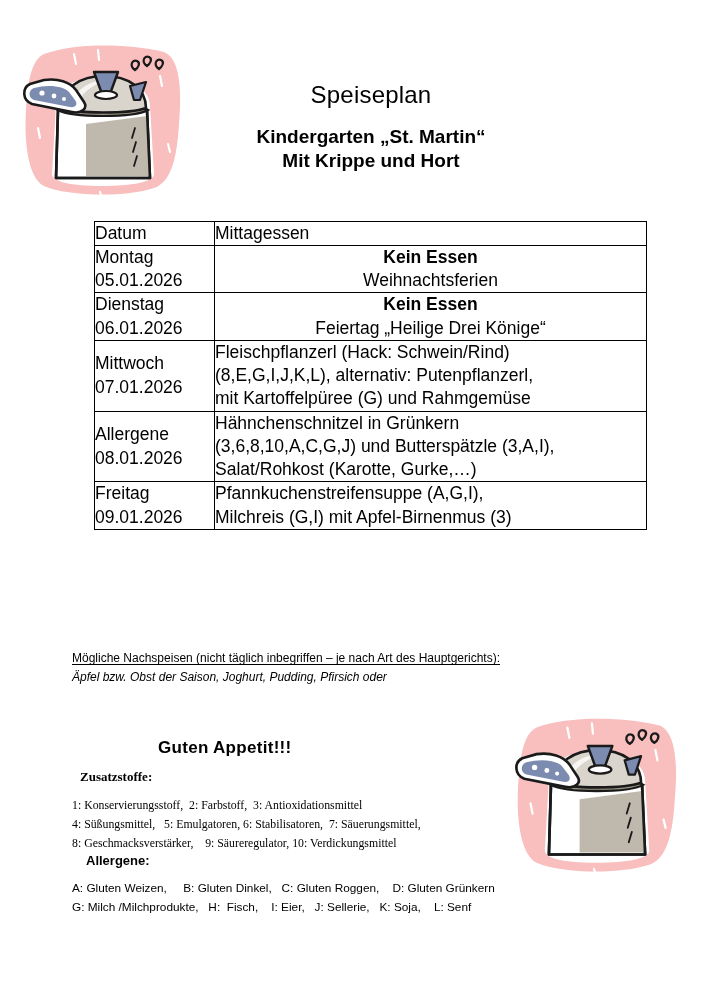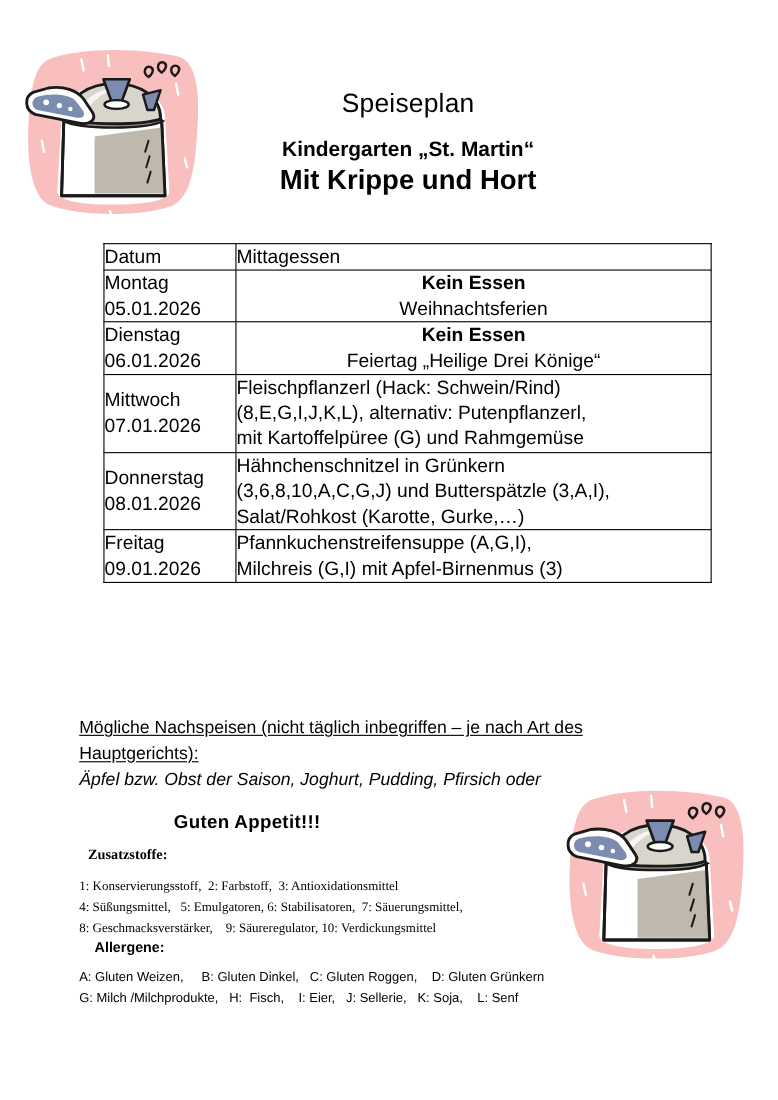--- a/index.html
+++ b/index.html
@@ -48,21 +48,21 @@
     letter-spacing: .2px;
     line-height: 1.1;
   }
   #doc-subtitle-1 {
     font-size: 19px;
     font-weight: bold;
     margin-top: 17px;
     line-height: 1.22;
   }
   #doc-subtitle-2 {
-    font-size: 25px;
+    font-size: 19px;
     font-weight: bold;
     line-height: 1.22;
   }
 
   
   #menu-table {
     position: absolute;
     left: 80px;
     top: 221px;
     width: 552px;
@@ -98,21 +98,21 @@
   .meal-centered { text-align: center; }
   .meal-strong   { font-weight: bold; }
   .meal-line     { display: block; }
 
   
   #dessert-block {
     position: absolute;
     left: 72px;
     top: 650px;
     width: 512px;
-    font-size: 16px;
+    font-size: 12px;
     line-height: 1.47;
   }
   #dessert-heading {
     text-decoration: underline;
     text-underline-offset: 2px;
   }
   #dessert-items { margin-top: 1px; font-style: italic; }
   #dessert-items span { display: block; }
 
   
@@ -261,21 +261,21 @@
           <span class="meal-line">07.01.2026</span>
         </td>
         <td class="cell-meal">
           <span class="meal-line">Fleischpflanzerl (Hack: Schwein/Rind)</span>
           <span class="meal-line">(8,E,G,I,J,K,L), alternativ: Putenpflanzerl,</span>
           <span class="meal-line">mit Kartoffelpüree (G) und Rahmgemüse</span>
         </td>
       </tr>
       <tr>
         <td class="cell-date">
-          <span class="meal-line">Donnerstag</span>
+          <span class="meal-line">Allergene</span>
           <span class="meal-line">08.01.2026</span>
         </td>
         <td class="cell-meal">
           <span class="meal-line">Hähnchenschnitzel in Grünkern</span>
           <span class="meal-line">(3,6,8,10,A,C,G,J) und Butterspätzle (3,A,I),</span>
           <span class="meal-line">Salat/Rohkost (Karotte, Gurke,…)</span>
         </td>
       </tr>
       <tr>
         <td class="cell-date">

